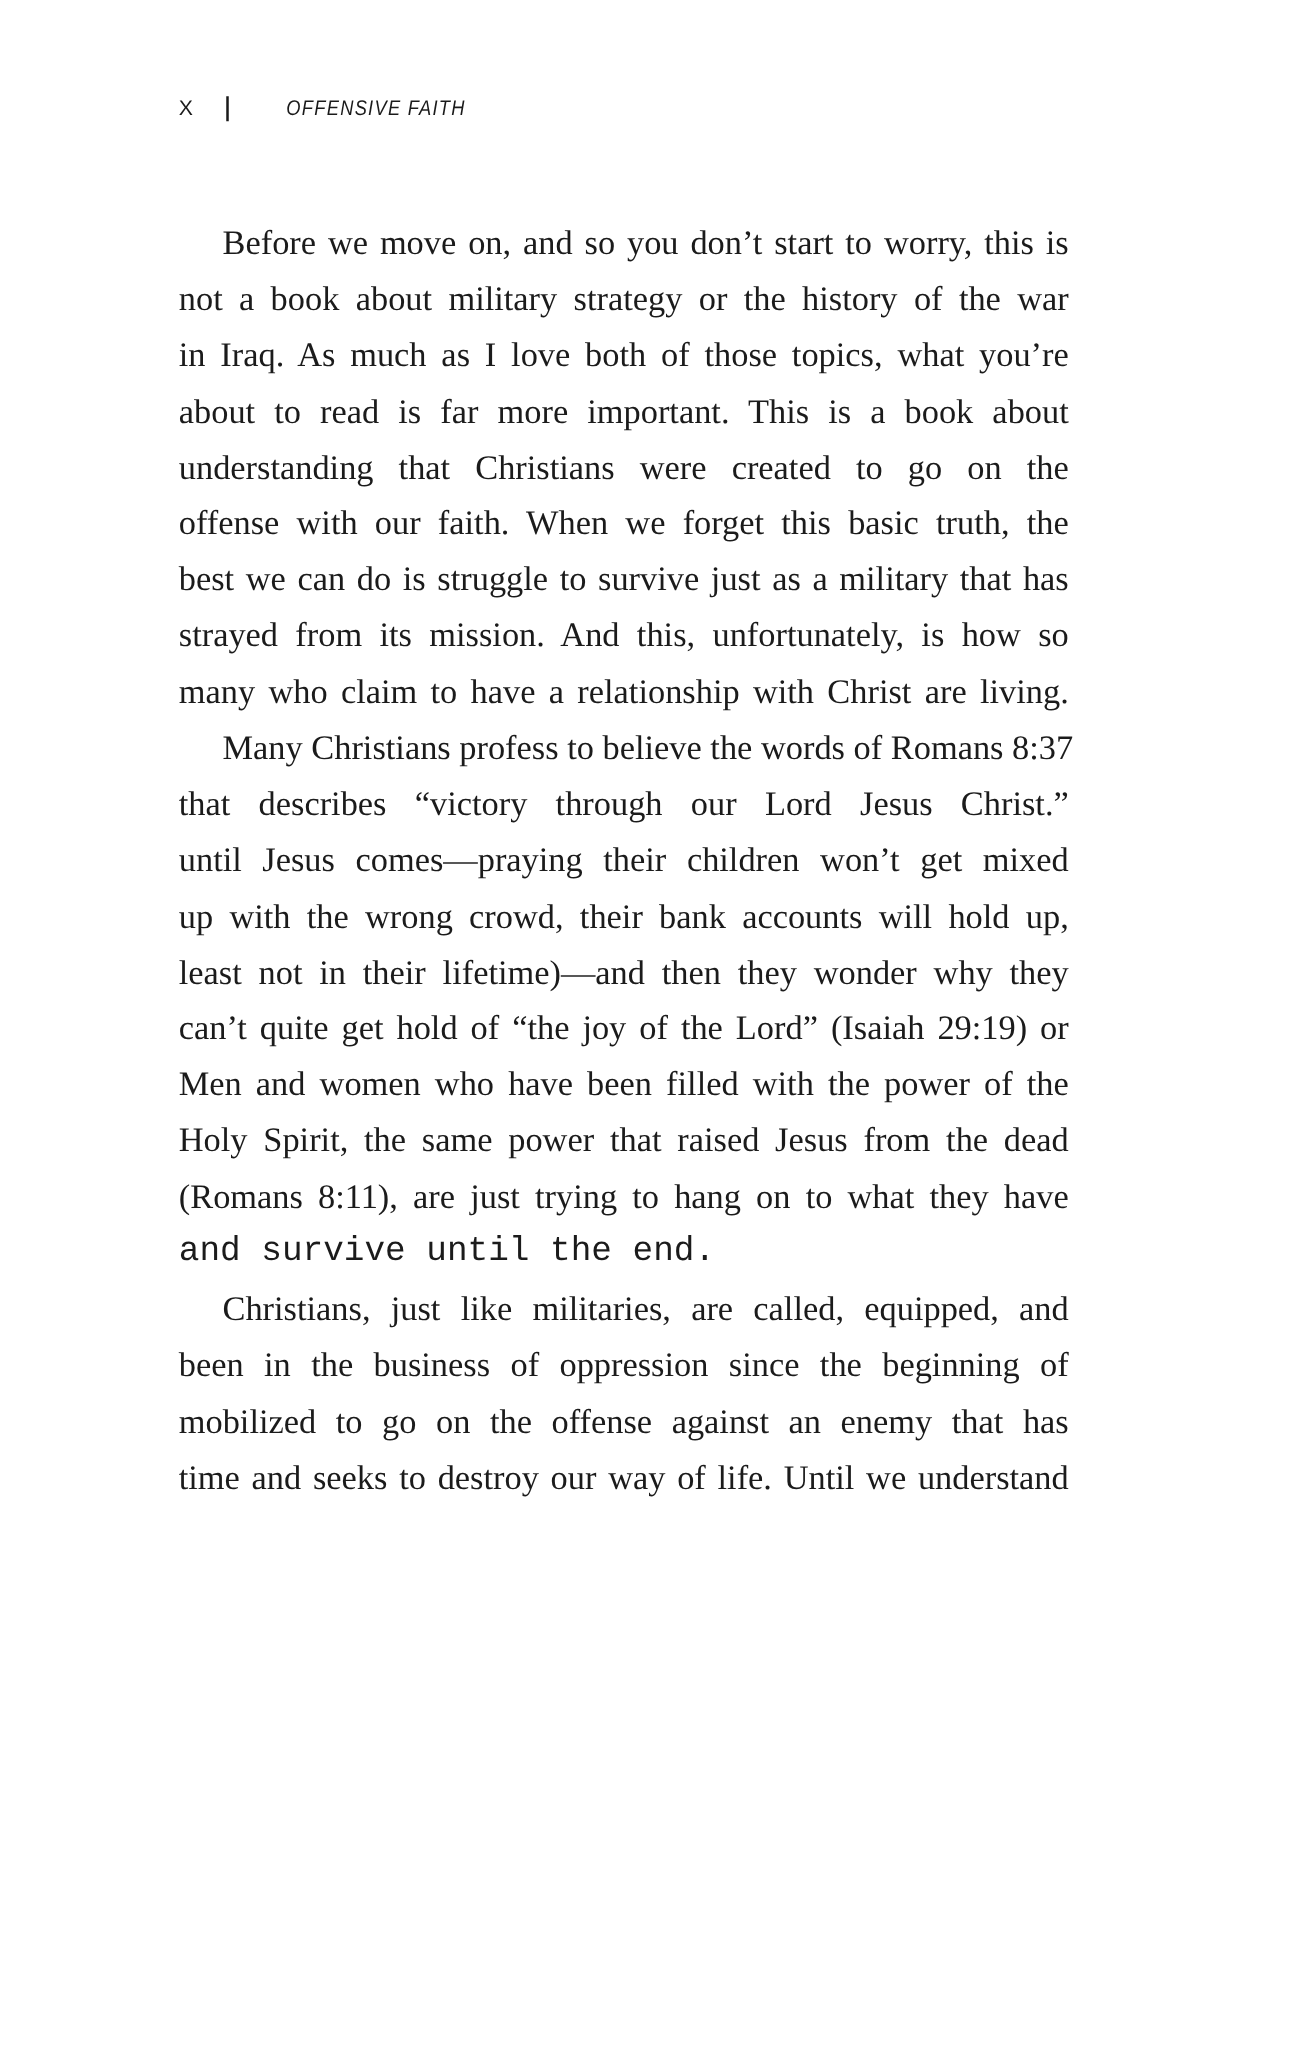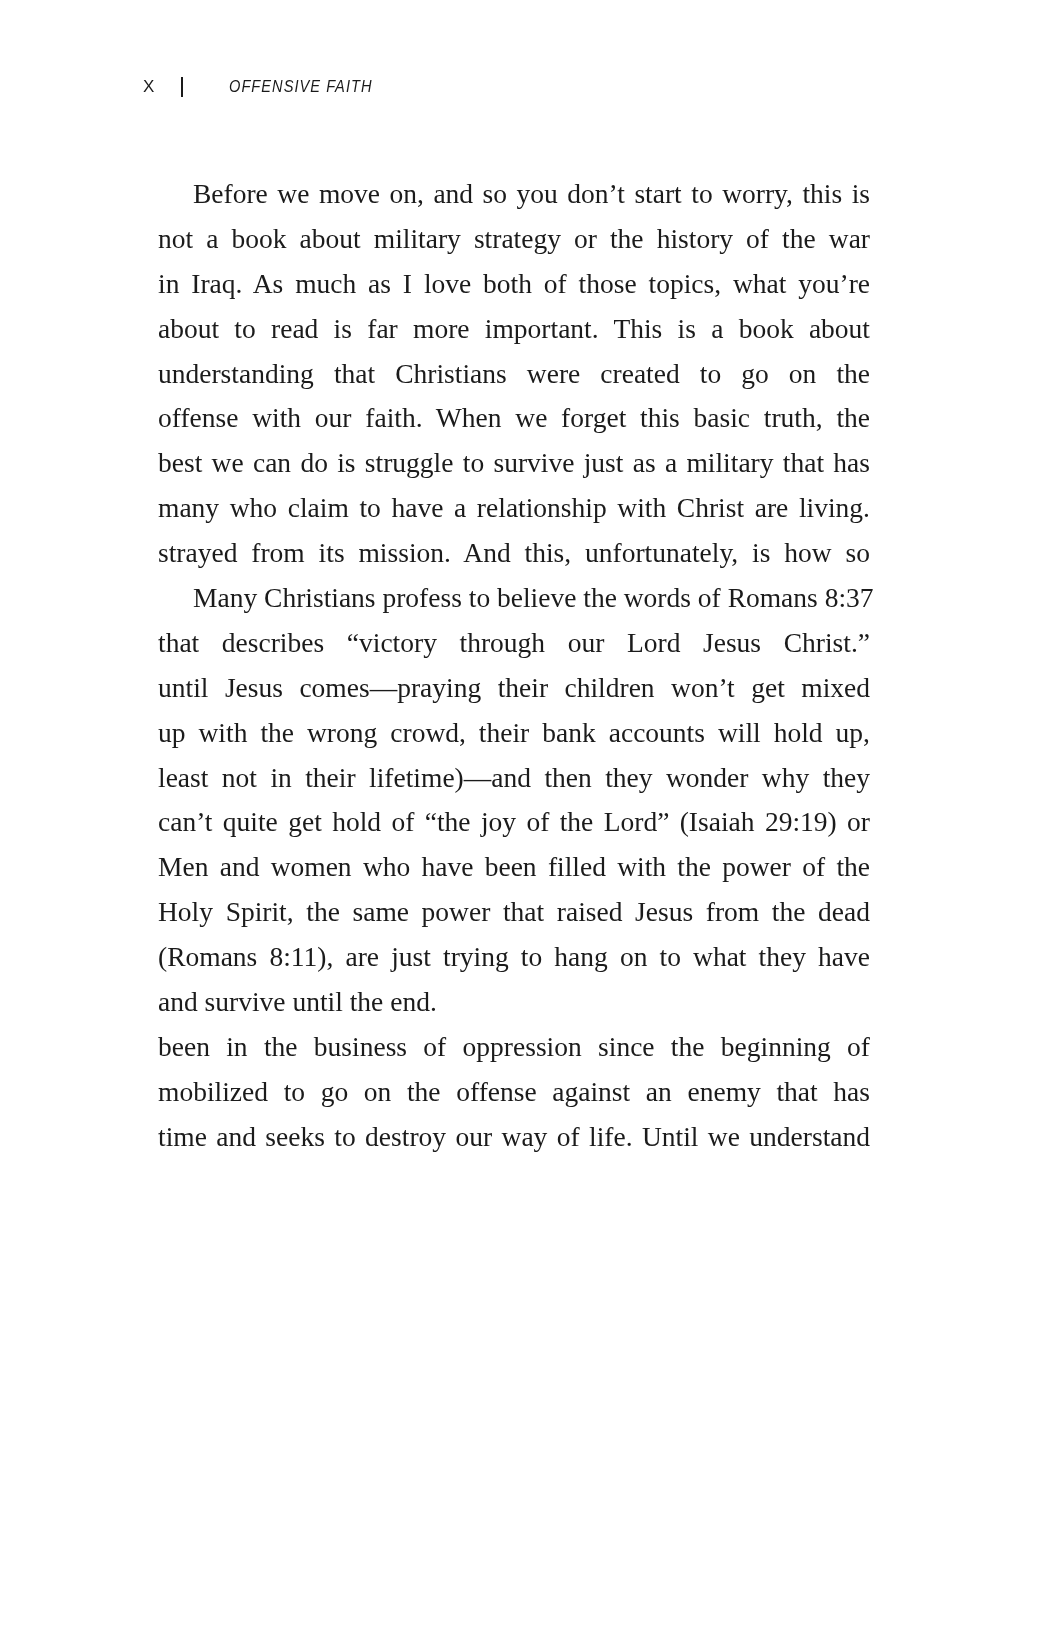--- a/index.html
+++ b/index.html
@@ -46,70 +46,71 @@
     }
     .body-text {
       position: absolute;
       left: 143px;
       top: 172px;
       width: 712px;
       font-family: "Liberation Serif", "DejaVu Serif", serif;
       font-size: 27.5px;
       line-height: 44.9px;
       color: #1b1b1b;
-      margin-left: 15px;
     }
     .paragraph {
       margin: 0;
     }
     .line {
       display: block;
       white-space: nowrap;
       text-align: justify;
       text-align-last: justify;
       height: 44.9px;
     }
     .line.indent {
       padding-left: 35px;
     }
     .line.last {
       text-align-last: left;
+      font-family: Liberation Mono, monospace;
     }
   </style>
 </head>
 <body>
 
 <header class="running-head">
   <span class="folio" style="text-transform:uppercase;">x</span>
   <span class="rule"></span>
   <span class="book-title">OFFENSIVE FAITH</span>
 </header>
 
 <main class="body-text">
   <div class="paragraph">
     <span class="line indent">Before we move on, and so you don’t start to worry, this is</span>
     <span class="line">not a book about military strategy or the history of the war</span>
     <span class="line">in Iraq. As much as I love both of those topics, what you’re</span>
     <span class="line">about to read is far more important. This is a book about</span>
     <span class="line">understanding that Christians were created to go on the</span>
     <span class="line">offense with our faith. When we forget this basic truth, the</span>
     <span class="line">best we can do is struggle to survive just as a military that has</span>
+    <span class="line">strayed from its mission. And this, unfortunately, is how so</span>
     <span class="line">many who claim to have a relationship with Christ are living.</span>
-    <span class="line">strayed from its mission. And this, unfortunately, is how so</span>
   </div>
   <div class="paragraph">
     <span class="line indent">Many Christians profess to believe the words of Romans 8:37</span>
     <span class="line">that describes “victory through our Lord Jesus Christ.”</span>
     <span class="line">until Jesus comes—praying their children won’t get mixed</span>
     <span class="line">up with the wrong crowd, their bank accounts will hold up,</span>
     <span class="line">least not in their lifetime)—and then they wonder why they</span>
     <span class="line">can’t quite get hold of “the joy of the Lord” (Isaiah 29:19) or</span>
     <span class="line">Men and women who have been filled with the power of the</span>
     <span class="line">Holy Spirit, the same power that raised Jesus from the dead</span>
     <span class="line">(Romans 8:11), are just trying to hang on to what they have</span>
     <span class="line last">and survive until the end.</span>
   </div>
   <div class="paragraph">
+    <span class="line indent">Christians, just like militaries, are called, equipped, and</span>
     <span class="line">been in the business of oppression since the beginning of</span>
     <span class="line">mobilized to go on the offense against an enemy that has</span>
     <span class="line">time and seeks to destroy our way of life. Until we understand</span>
   </div>
 </main>
 
 </body></html>

